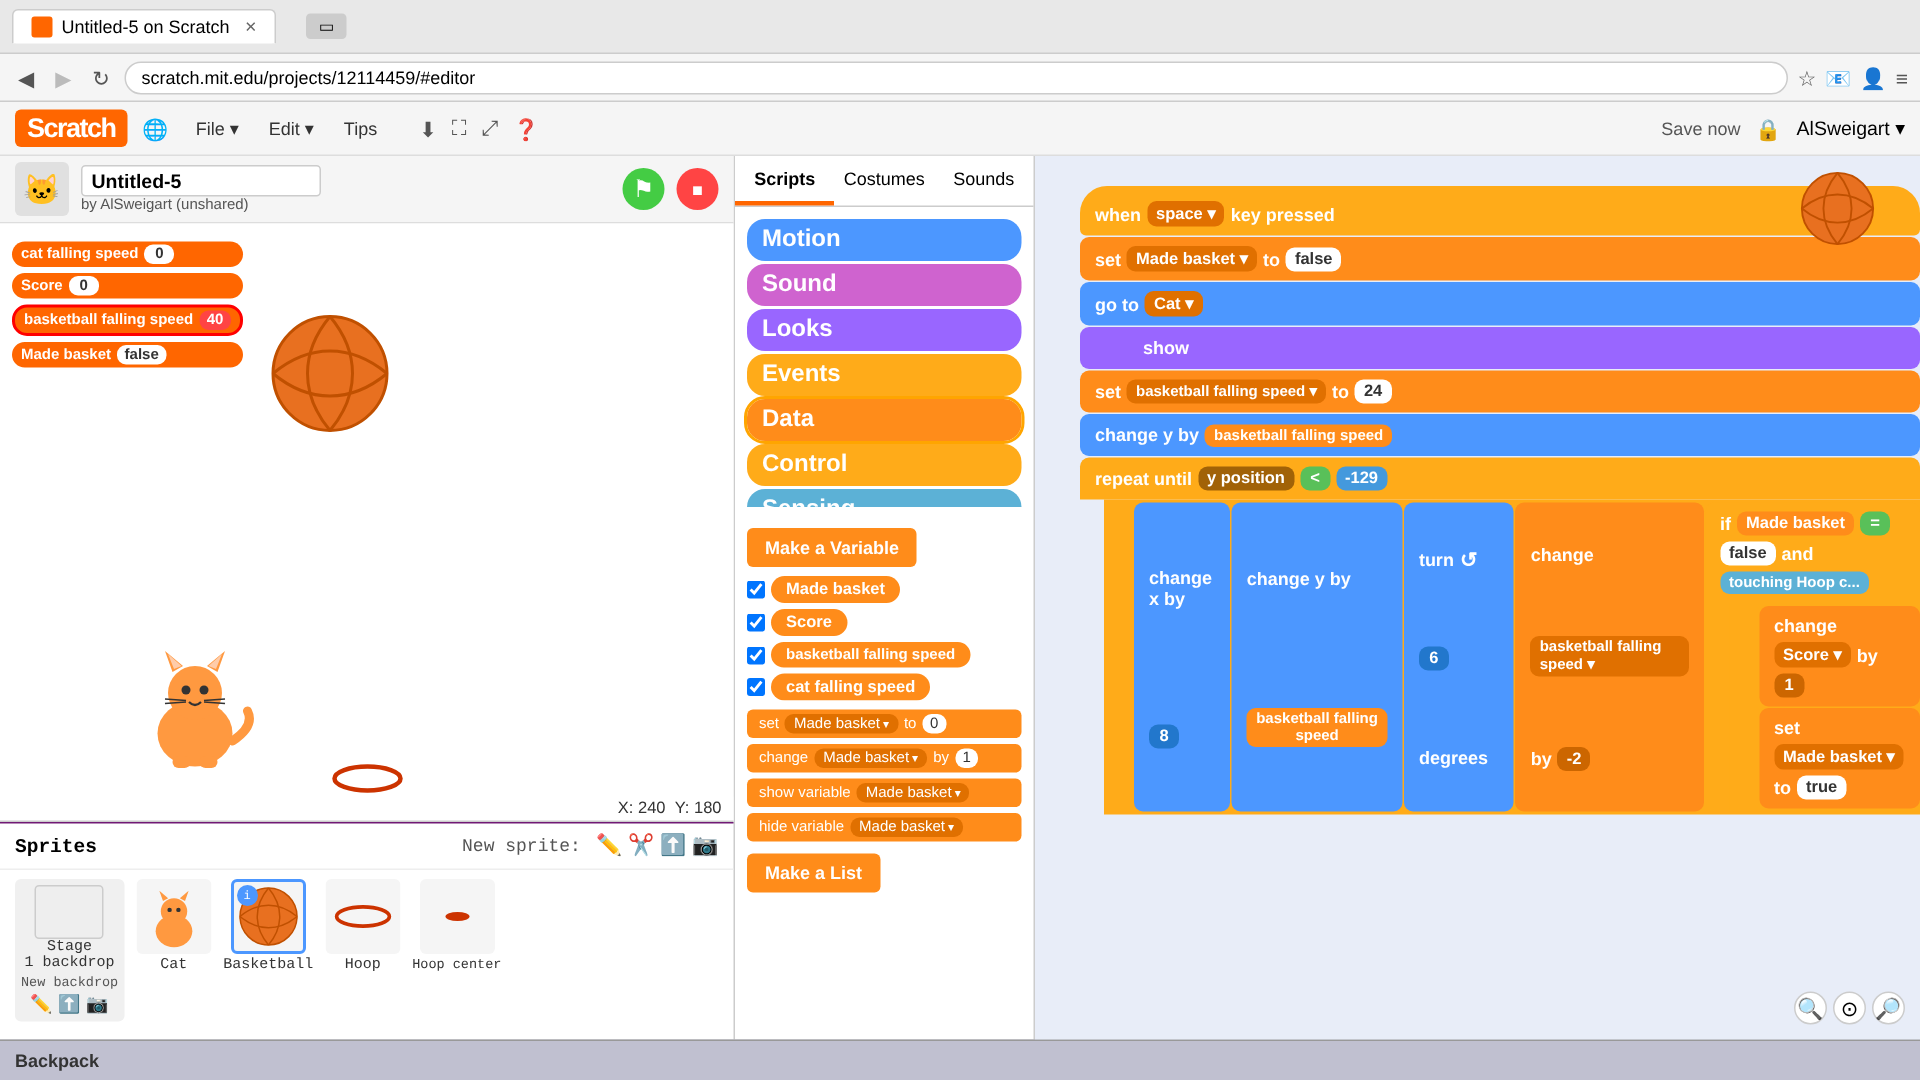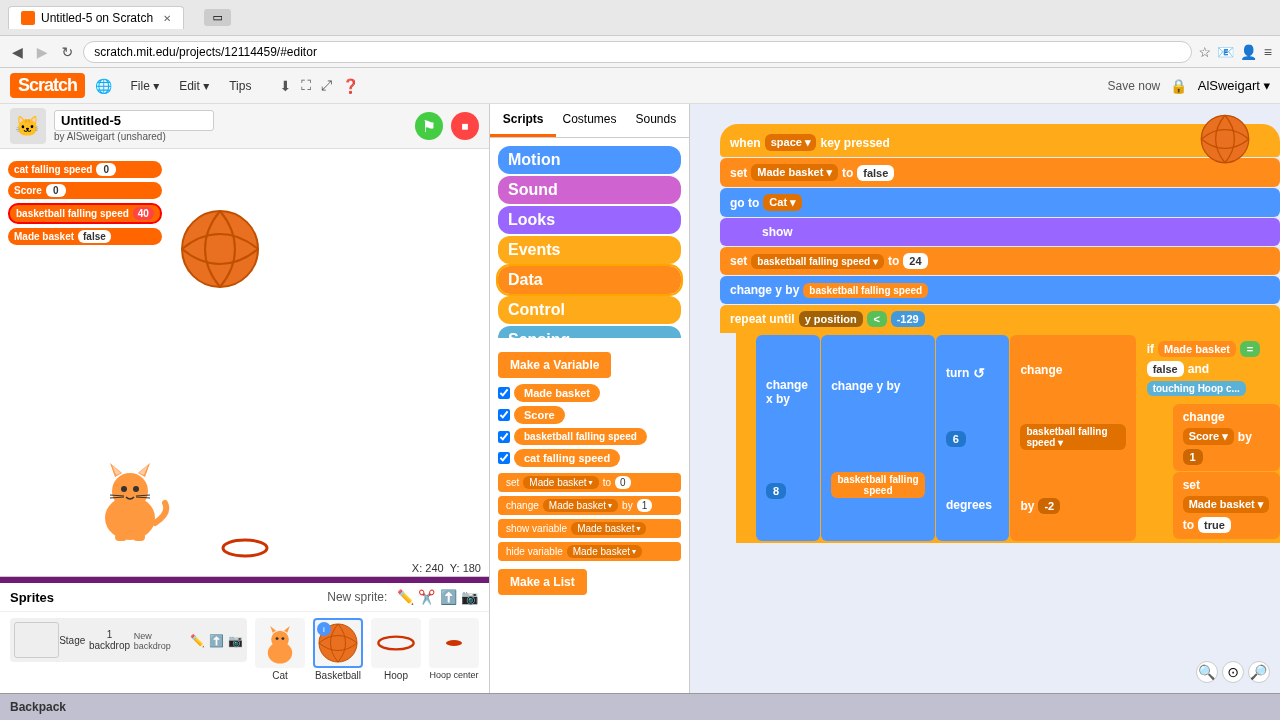--- a/index.html
+++ b/index.html
@@ -31,32 +31,32 @@
     
     .stage-panel { width: 490px; border-right: 1px solid #ccc; display: flex; flex-direction: column; }
     .stage-area { flex: 1; background: #fff; position: relative; overflow: hidden; border-bottom: 1px solid #ccc; }
     .variable-display { position: absolute; top: 12px; left: 8px; display: flex; flex-direction: column; gap: 4px; }
     .var-block { display: flex; align-items: center; gap: 4px; background: #ff6600; color: white; border-radius: 10px; padding: 2px 6px; font-size: 10px; font-weight: bold; white-space: nowrap; }
     .var-value { background: #fff; color: #333; border-radius: 6px; padding: 1px 5px; font-size: 10px; min-width: 20px; text-align: center; }
     .var-block.basketball { border: 2px solid red; }
     .coordinates { position: absolute; bottom: 0; right: 0; background: rgba(255,255,255,0.8); padding: 2px 8px; font-size: 11px; color: #333; }
 
     
-    .sprites-panel { height: 116px; border-top: 6px solid #701a75; display: flex; flex-direction: column; }
+    .sprites-panel { height: 145px; border-top: 1px solid #701a75; display: flex; flex-direction: column; font-family: Liberation Mono, monospace; }
     .sprites-header { display: flex; align-items: center; padding: 6px 10px; border-bottom: 1px solid #eee; gap: 10px; }
     .sprites-title { font-weight: bold; font-size: 13px; }
     .new-sprite-label { margin-left: auto; font-size: 12px; color: #555; }
     .sprite-icons { display: flex; gap: 4px; }
     .sprite-icon-btn { font-size: 14px; cursor: pointer; color: #555; }
     .sprite-item { display: flex; flex-direction: column; align-items: center; gap: 2px; cursor: pointer; min-width: 50px; }
     .sprite-thumbnail { width: 50px; height: 50px; border: 2px solid transparent; border-radius: 4px; display: flex; align-items: center; justify-content: center; background: #f5f5f5; position: relative; }
     .sprite-thumbnail.active { border-color: #4c97ff; }
     .sprite-info-badge { position: absolute; top: 2px; left: 2px; background: #4c97ff; color: white; border-radius: 50%; width: 14px; height: 14px; font-size: 8px; display: flex; align-items: center; justify-content: center; }
     .sprite-label { font-size: 10px; text-align: left; color: #333; }
-    .stage-backdrop { display: flex; flex-direction: row; align-items: center; padding: 4px; background: #f0f0f0; border-radius: 4px; min-width: 50px; cursor: pointer; }
+    .stage-backdrop { display: flex; flex-direction: column; align-items: center; padding: 4px; background: #f0f0f0; border-radius: 4px; min-width: 50px; cursor: pointer; }
     .stage-backdrop-label { font-size: 10px; color: #333; text-align: center; }
     .new-backdrop-label { font-size: 9px; color: #555; margin-top: 2px; }
     .backdrop-edit-icons { display: flex; gap: 4px; margin-top: 2px; }
 
     
     .blocks-panel { width: 200px; border-right: 1px solid #ccc; display: flex; flex-direction: column; }
     .blocks-tabs { display: flex; border-bottom: 1px solid #ccc; }
     .blocks-tab { flex: 1; text-align: center; padding: 8px 4px; font-size: 12px; cursor: pointer; border-bottom: 3px solid transparent; }
     .blocks-tab.active { border-bottom-color: #ff6600; font-weight: bold; }
     .blocks-categories { padding: 8px; display: flex; flex-direction: column; gap: 2px; overflow-y: auto; flex: 1; }

